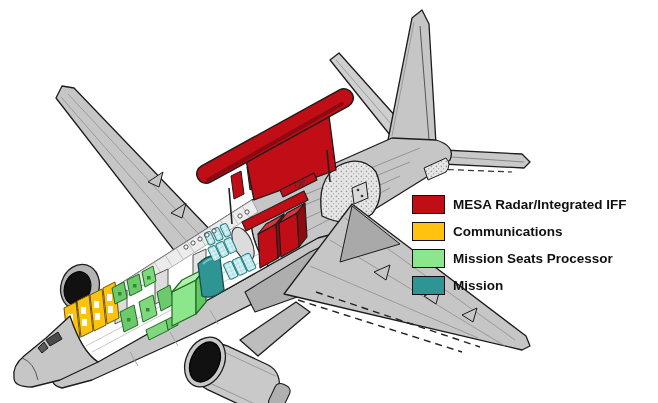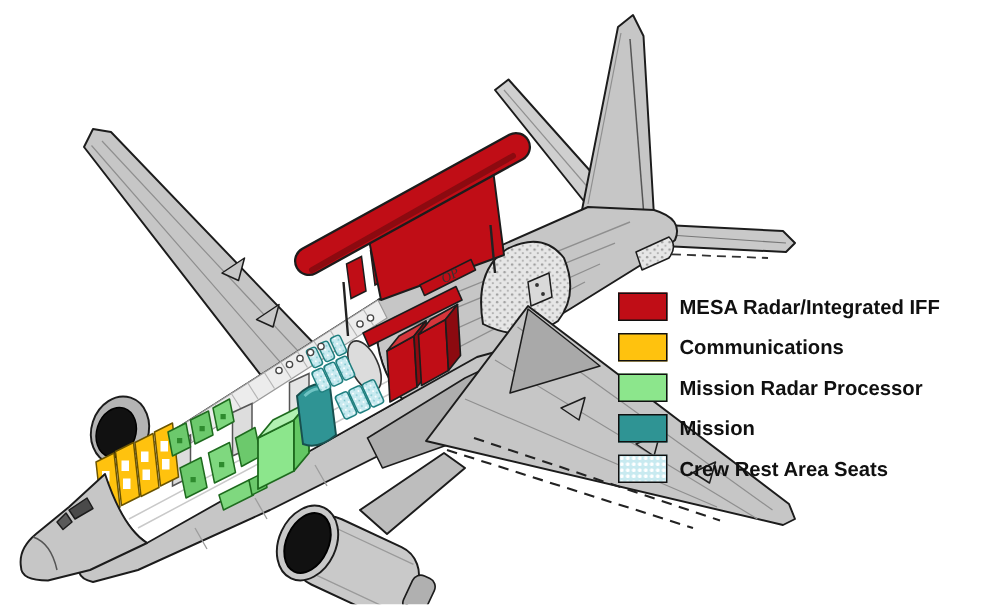--- a/index.html
+++ b/index.html
@@ -208,25 +208,21 @@
     <div class="legend-row">
       <span class="swatch" style="background-color: rgb(192, 13, 22);"></span>
       <span class="legend-label">MESA Radar/Integrated IFF</span>
     </div>
     <div class="legend-row">
       <span class="swatch" style="background-color: rgb(255, 194, 14);"></span>
       <span class="legend-label">Communications</span>
     </div>
     <div class="legend-row">
       <span class="swatch" style="background-color: rgb(140, 230, 140);"></span>
-      <span class="legend-label">Mission Radar Processor</span>
+      <span class="legend-label">Mission Seats Processor</span>
     </div>
     <div class="legend-row">
       <span class="swatch" style="background-color: rgb(47, 148, 148);"></span>
       <span class="legend-label">Mission</span>
     </div>
-    <div class="legend-row">
-      <span class="swatch stipple" style="background-color: rgb(200, 234, 240);"></span>
-      <span class="legend-label">Crew Rest Area Seats</span>
-    </div>
   </div>
 
 </div>
 
 </body></html>

